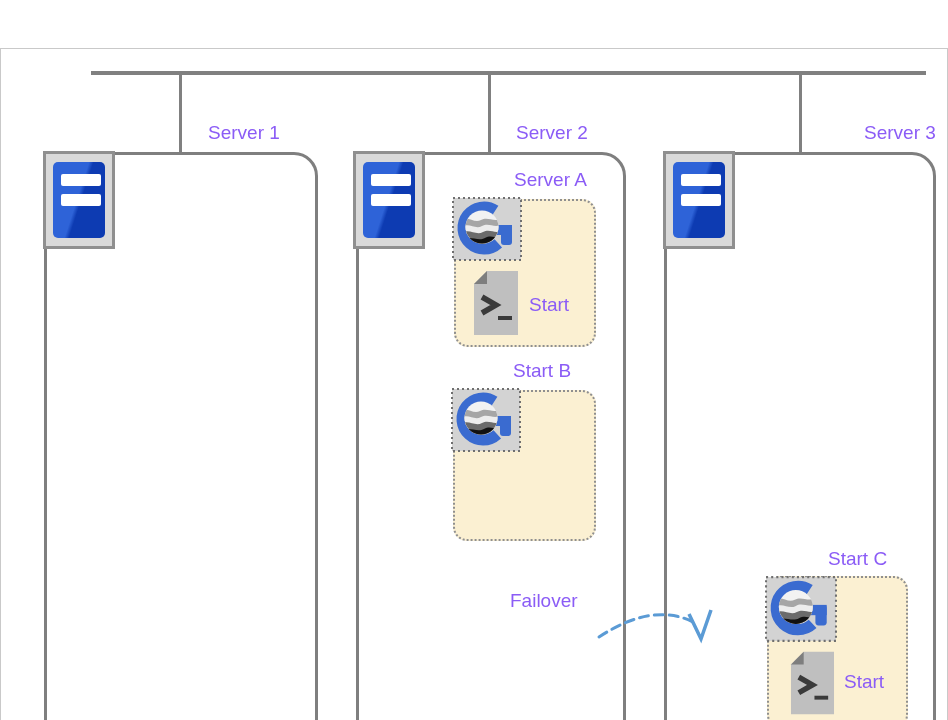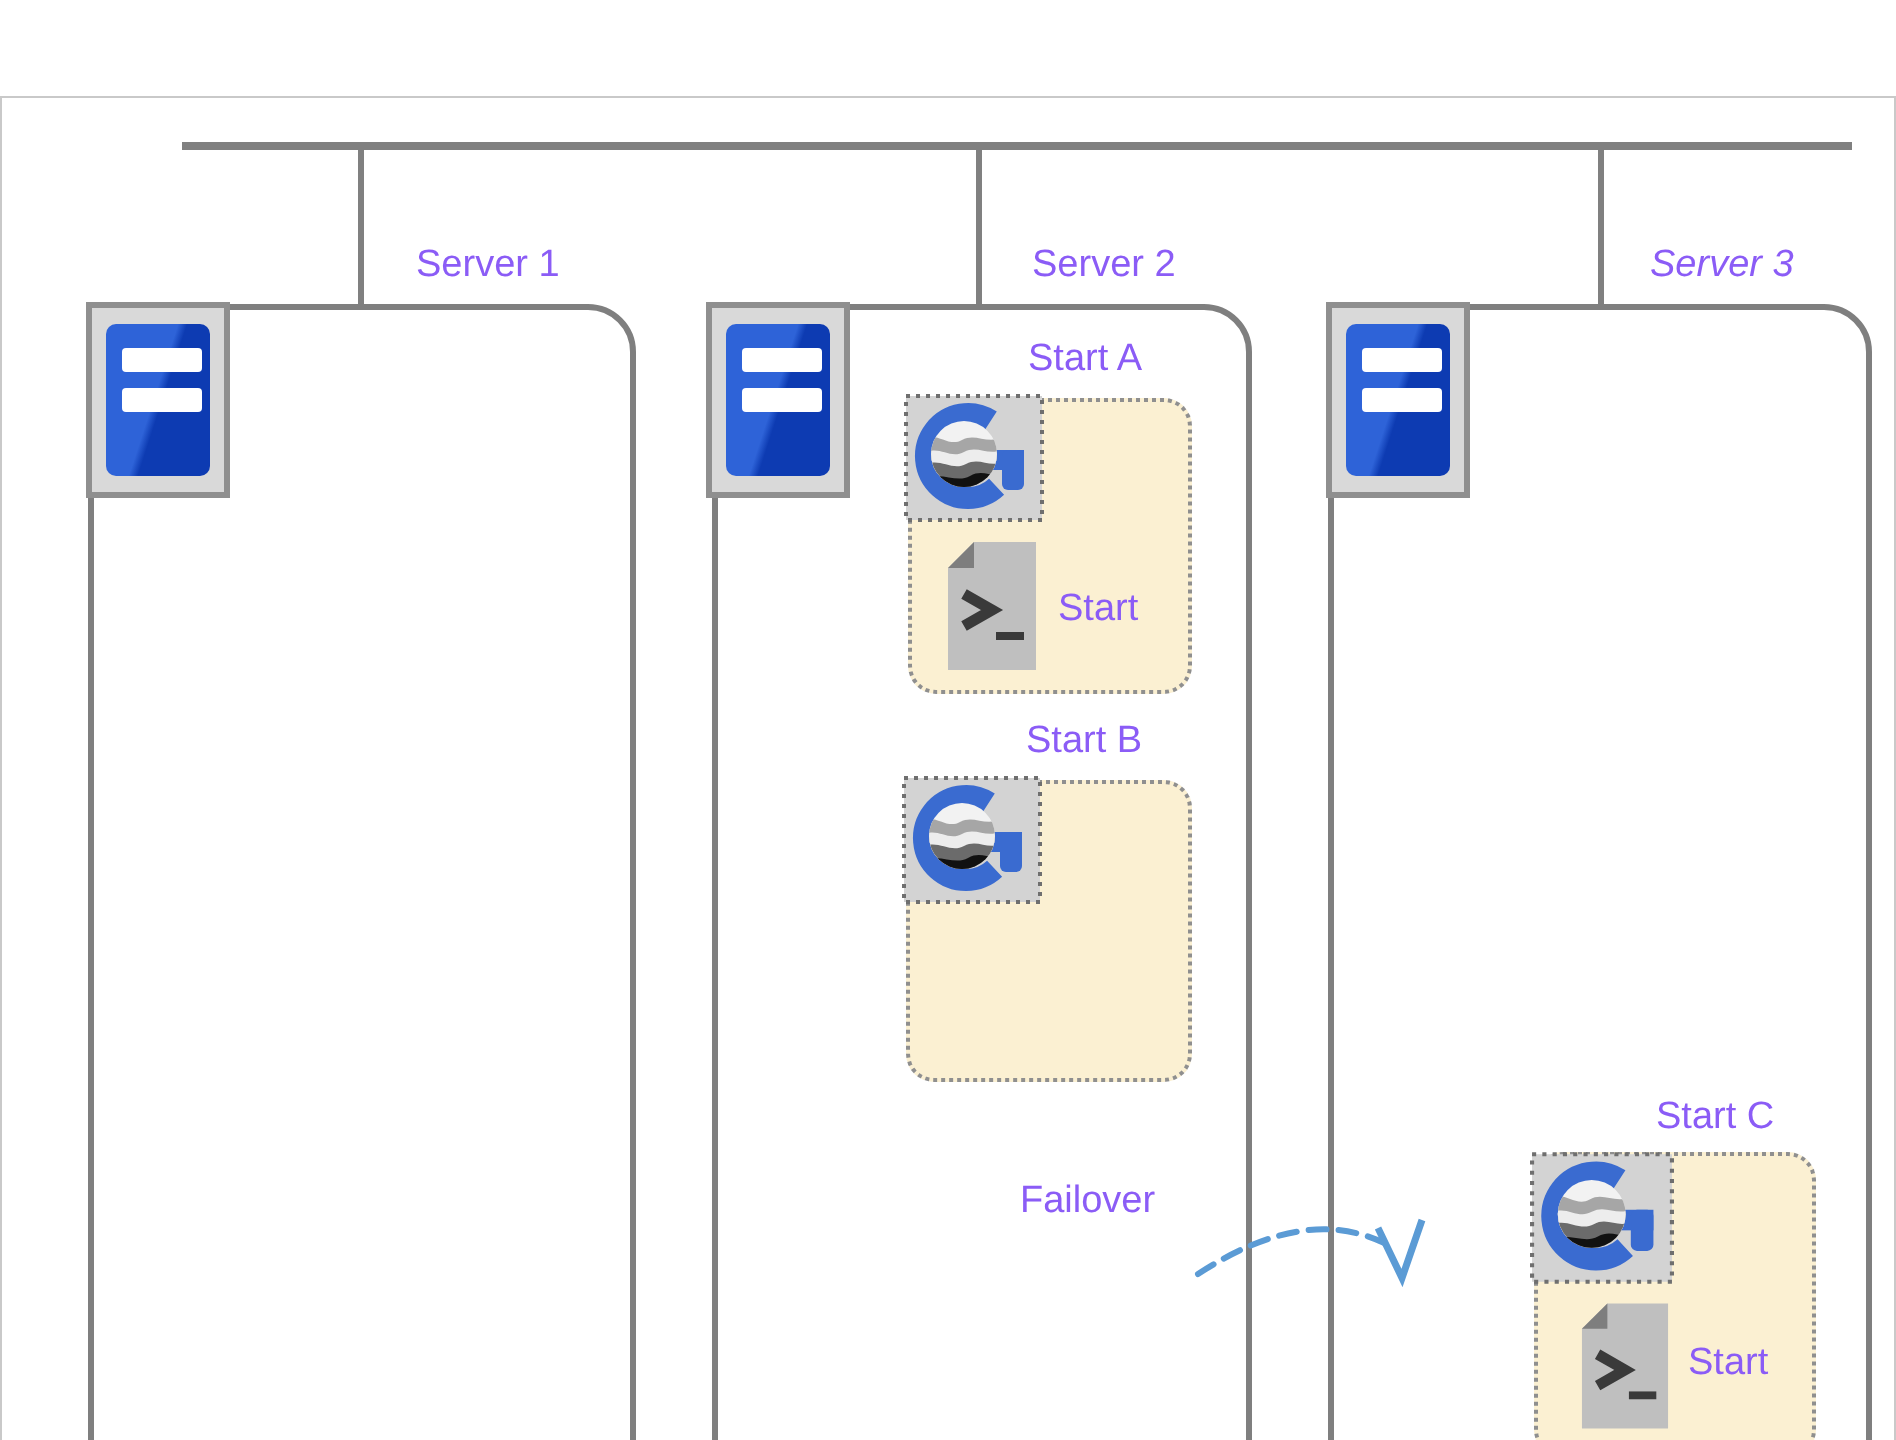--- a/index.html
+++ b/index.html
@@ -64,21 +64,21 @@
     </defs>
   </svg>
 
   <div class="busline" style="left:90px;top:22px;width:835px;height:4px;"></div>
   <div class="busline" style="left:178px;top:22px;width:3px;height:82px;"></div>
   <div class="busline" style="left:487px;top:22px;width:3px;height:82px;"></div>
   <div class="busline" style="left:798px;top:22px;width:3px;height:82px;"></div>
 
   <div class="lbl" style="left:207px;top:73px;">Server 1</div>
   <div class="lbl" style="left:515px;top:73px;">Server 2</div>
-  <div class="lbl" style="left:824px;top:73px;font-style:italic;">Server 3</div>
+  <div class="lbl" style="left:863px;top:73px;">Server 3</div>
 
   <div class="server-box" style="left:43px;top:103px;width:274px;height:595px;"></div>
   <div class="server-box" style="left:355px;top:103px;width:270px;height:595px;"></div>
   <div class="server-box" style="left:663px;top:103px;width:272px;height:595px;"></div>
 
   <div class="srv-icon" style="left:42px;top:102px;">
     <div class="srv-blue">
       <div class="srv-bar b1"></div>
       <div class="srv-bar b2"></div>
     </div>
@@ -89,21 +89,21 @@
       <div class="srv-bar b2"></div>
     </div>
   </div>
   <div class="srv-icon" style="left:662px;top:102px;">
     <div class="srv-blue">
       <div class="srv-bar b1"></div>
       <div class="srv-bar b2"></div>
     </div>
   </div>
 
-  <div class="lbl" style="left:513px;top:120px;">Start A</div>
+  <div class="lbl" style="left:513px;top:120px;">Server A</div>
   <div class="group-box" style="left:453px;top:150px;width:142px;height:148px;"></div>
   <svg class="glogo" style="left:451px;top:148px;" width="70" height="64" viewBox="0 0 70 64">
       <use href="#g-logo-sym"></use>
     </svg>
   <svg class="script-icon" style="left:472px;top:221px;" width="46" height="66" viewBox="0 0 46 66">
       <use href="#script-sym"></use>
     </svg>
   <div class="lbl" style="left:528px;top:245px;">Start</div>
 
   <div class="lbl" style="left:512px;top:311px;">Start B</div>

